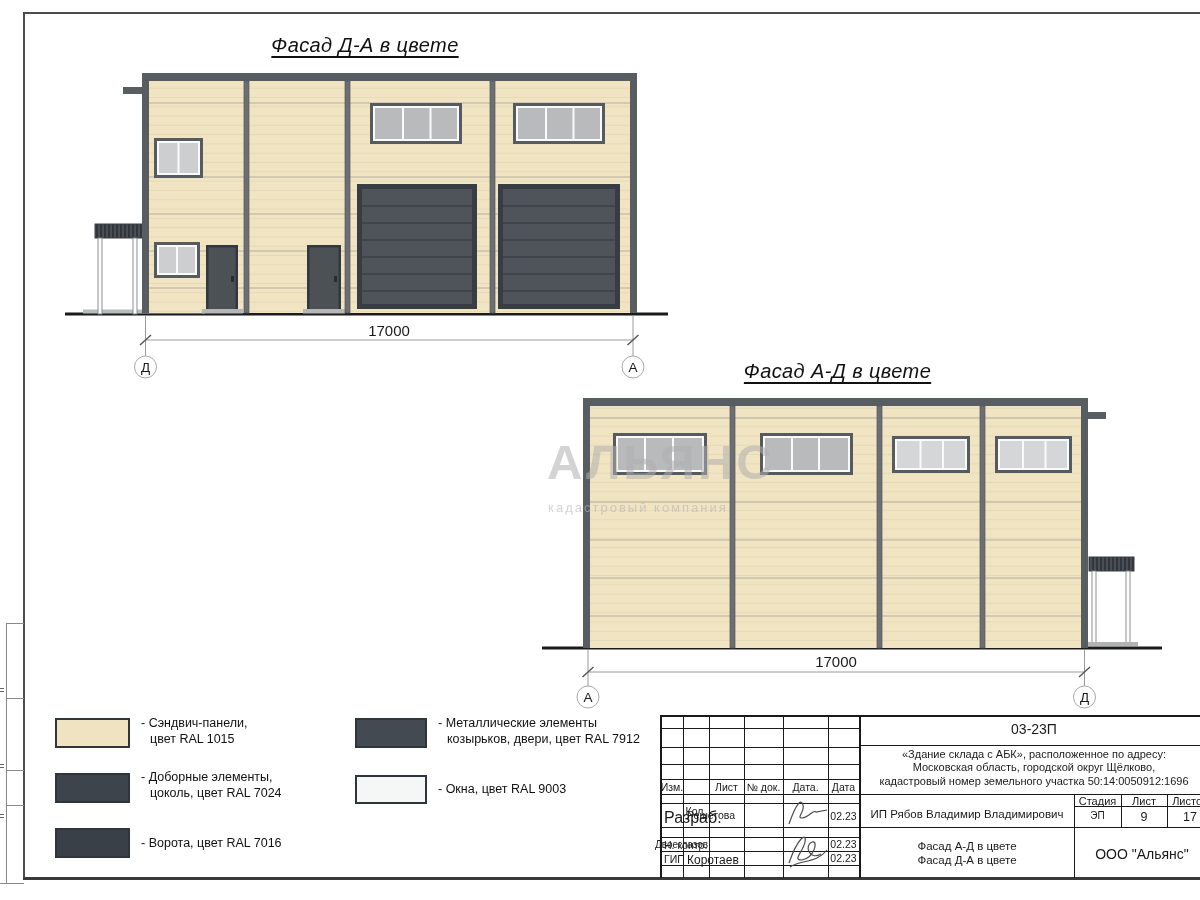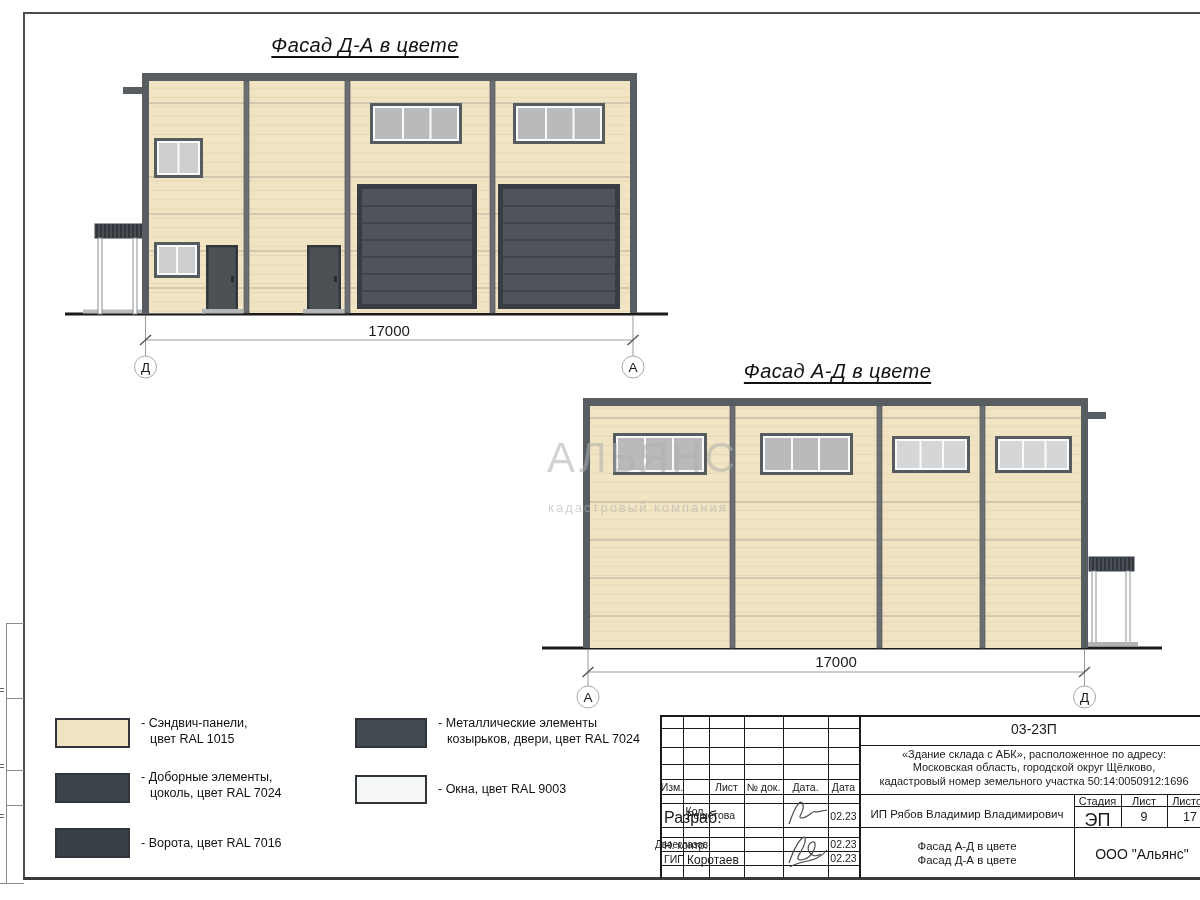--- a/index.html
+++ b/index.html
@@ -7,21 +7,21 @@
        font-family:"Liberation Sans",sans-serif;color:#1a1a1a}
   .hl{position:absolute;background:#1a1a1a;height:1px}
   .vl{position:absolute;background:#1a1a1a;width:1px}
   .txt{position:absolute;white-space:nowrap}
   .ftitle{position:absolute;font-style:italic;font-size:20px;letter-spacing:.4px;
           text-decoration:underline;text-underline-offset:4px;text-align:center;color:#111;font-weight:500}
   .sw{position:absolute;border:2px solid #2f353b;box-sizing:border-box}
   .leg{position:absolute;font-size:12.5px;line-height:15.5px;color:#111}
   .leg span{display:block}
   .leg .l2{padding-left:9px}
-  .wm1{position:absolute;font-size:42px;font-weight:normal;letter-spacing:3px;color:rgba(175,175,175,.55);white-space:nowrap}
+  .wm1{position:absolute;font-size:49px;font-weight:bold;letter-spacing:3px;color:rgba(175,175,175,.55);white-space:nowrap}
   .wm2{position:absolute;font-size:13px;letter-spacing:2px;color:rgba(180,180,180,.6);white-space:nowrap}
   .tbc{position:absolute;white-space:nowrap;text-align:center}
   svg{position:absolute;overflow:visible}
 </style>
 </head>
 <body>
 
 <div class="hl" style="left:23px;top:12px;width:1177px;height:2px;background:#4c4c4c"></div>
 <div class="vl" style="left:23px;top:12px;width:2px;height:866px;background:#4c4c4c"></div>
 <div class="hl" style="left:23px;top:877px;width:1177px;height:3px;background:#3a3a3a"></div>
@@ -253,21 +253,21 @@
   </div>
 
   <div class="sw" style="left: 55px; top: 828px; width: 75px; height: 30px; background: rgb(57, 64, 71);"></div>
   <div class="leg" style="left:141px;top:836px">
     <span class="l1">- Ворота, цвет RAL 7016</span>
   </div>
 
   <div class="sw" style="left: 355px; top: 718px; width: 72px; height: 30px; background: rgb(68, 74, 81);"></div>
   <div class="leg" style="left:438px;top:716px">
     <span class="l1">- Металлические элементы</span>
-      <span class="l2">козырьков, двери, цвет RAL 7024</span>
+      <span class="l2">козырьков, двери, цвет RAL 7912</span>
   </div>
 
   <div class="sw" style="left: 355px; top: 775px; width: 72px; height: 29px; background: rgb(245, 246, 246);"></div>
   <div class="leg" style="left:438px;top:782px">
     <span class="l1">- Окна, цвет RAL 9003</span>
   </div>
 </div>
 
 <div>
 
@@ -327,21 +327,21 @@
   </svg>
   <svg style="left:784px;top:831px" width="45" height="38" viewBox="0 0 45 38">
     <path d="M5,32 C14,6 23,1 21,11 C19,21 8,29 18,29 C30,27 35,9 28,11 C20,14 25,30 37,23" fill="none" stroke="#4a4a4a" stroke-width="1.2"></path>
     <path d="M6,36 C18,28 32,33 43,19" fill="none" stroke="#4a4a4a" stroke-width="1.1"></path>
   </svg>
 
   <div class="tbc" style="left:861px;top:808px;width:212px;font-size:11.5px">ИП Рябов Владимир Владимирович</div>
   <div class="tbc" style="left:1075px;top:795px;width:45px;font-size:11px">Стадия</div>
   <div class="tbc" style="left:1122px;top:795px;width:44px;font-size:11px">Лист</div>
   <div class="tbc" style="left:1168px;top:795px;width:44px;font-size:11px">Листов</div>
-  <div class="tbc" style="left:1075px;top:810px;width:45px;font-size:18px">ЭП</div>
+  <div class="tbc" style="left:1075px;top:810px;width:45px;font-size:10px">ЭП</div>
   <div class="tbc" style="left:1122px;top:810px;width:44px;font-size:12.5px">9</div>
   <div class="tbc" style="left:1168px;top:810px;width:44px;font-size:12.5px">17</div>
 
   <div class="tbc" style="left:861px;top:839px;width:212px;font-size:11.5px;line-height:14px">
     <span style="display:block">Фасад А-Д в цвете</span>
     <span style="display:block">Фасад Д-А в цвете</span>
   </div>
   <div class="tbc" style="left:1076px;top:846px;width:132px;font-size:14px">ООО "Альянс"</div>
 </div>
 

